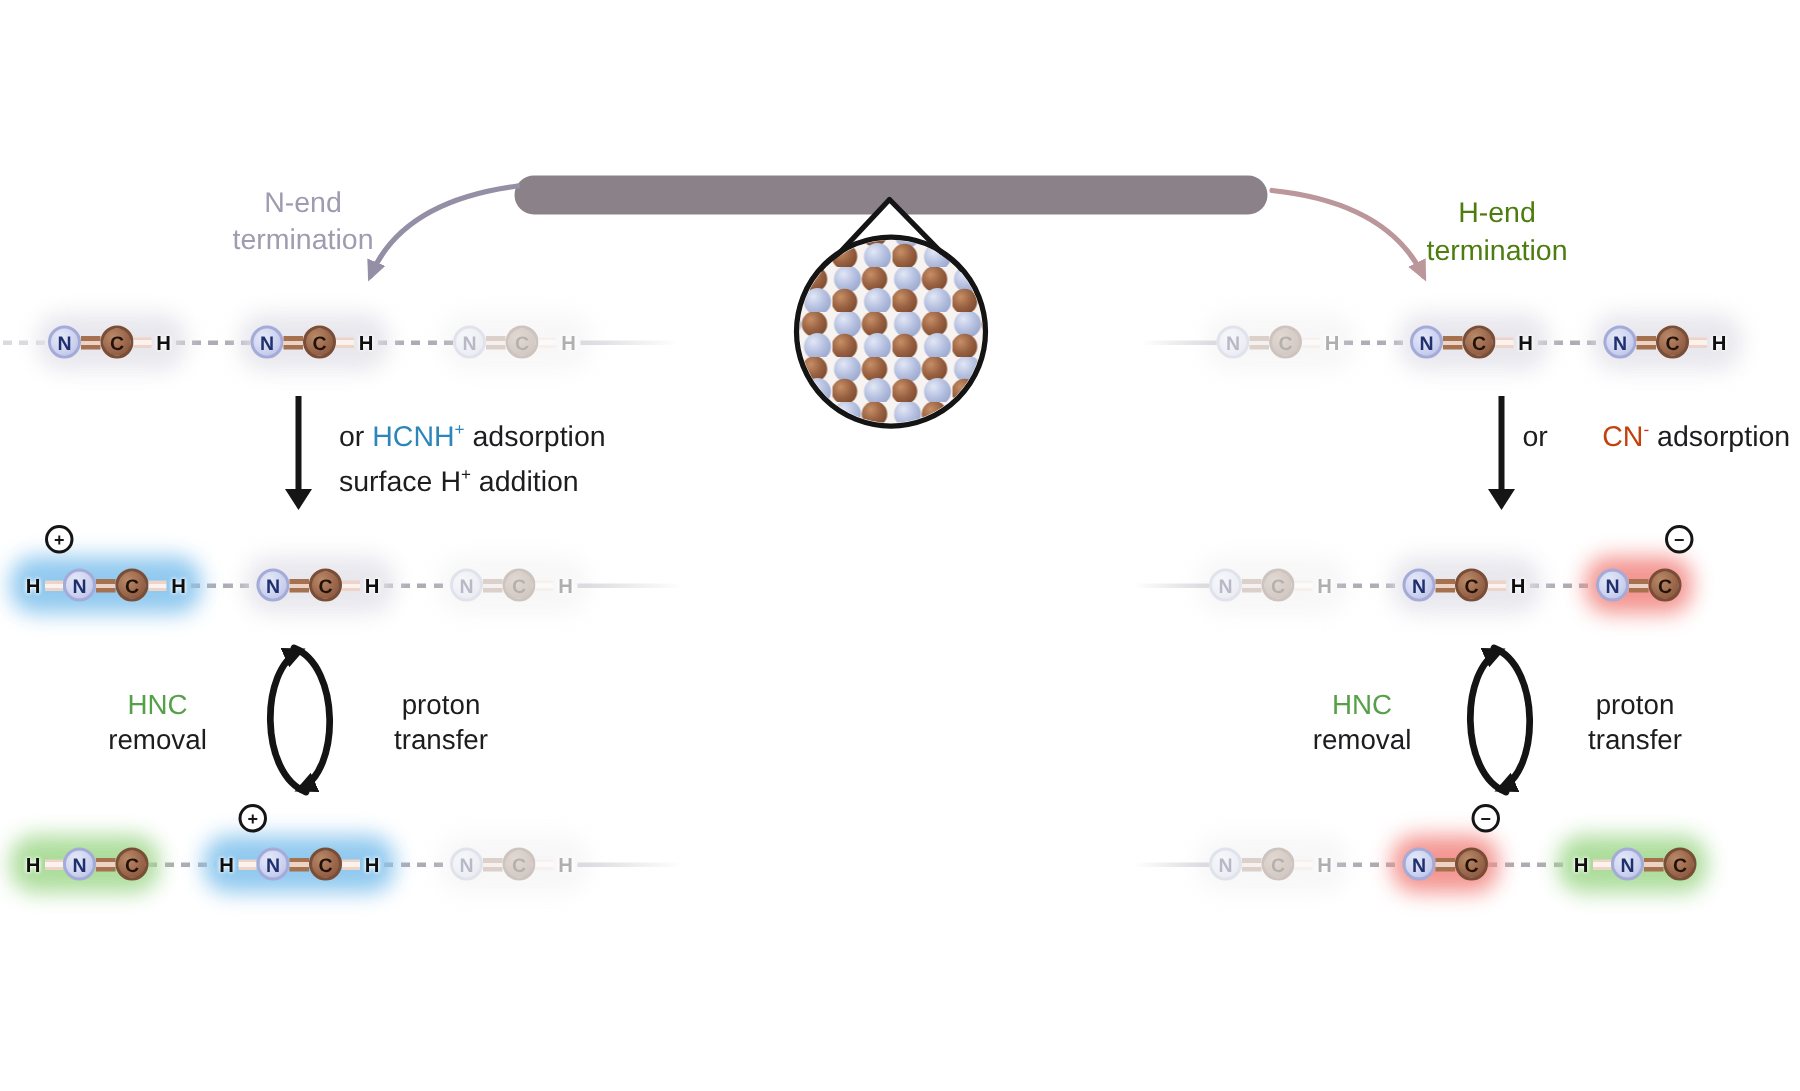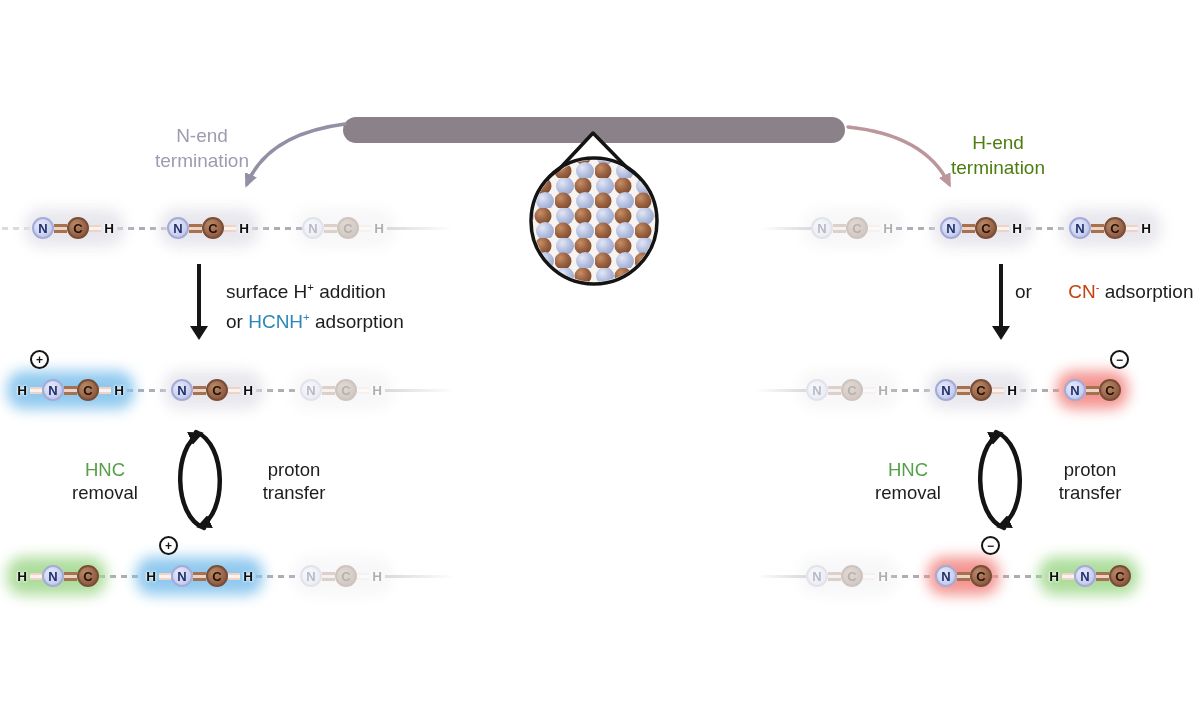--- a/index.html
+++ b/index.html
@@ -139,22 +139,22 @@
   <div class="down-arrow" id="down-arrow-left">
     <div class="shaft"></div>
     <div class="head"></div>
   </div>
   <div class="down-arrow" id="down-arrow-right">
     <div class="shaft"></div>
     <div class="head"></div>
   </div>
 
   <div class="process-text" id="process-left">
+    <div><span>or </span><span style="color: rgb(44, 134, 186);">HCNH</span><sup class="sup" style="color: rgb(44, 134, 186);">+</sup><span> adsorption</span></div>
     <div><span>surface H</span><sup class="sup">+</sup><span> addition</span></div>
-    <div><span>or </span><span style="color: rgb(44, 134, 186);">HCNH</span><sup class="sup" style="color: rgb(44, 134, 186);">+</sup><span> adsorption</span></div>
   </div>
   <div class="process-text" id="process-right">
     <div><span>or </span><span style="color: #c2410c; margin-left: 31px;">CN</span><sup class="sup" style="color: rgb(212, 42, 43);">-</sup><span> adsorption</span></div>
   </div>
 
   <svg class="cycle-svg" style="left:140px;top:424px;" width="120" height="112" viewBox="0 0 120 112">
     <defs>
       <marker id="ah-blk" markerUnits="userSpaceOnUse" markerWidth="16" markerHeight="14" refX="11" refY="7" orient="auto">
         <path d="M0,0 L15,7 L0,14 Z" fill="#141414"></path>
       </marker>

